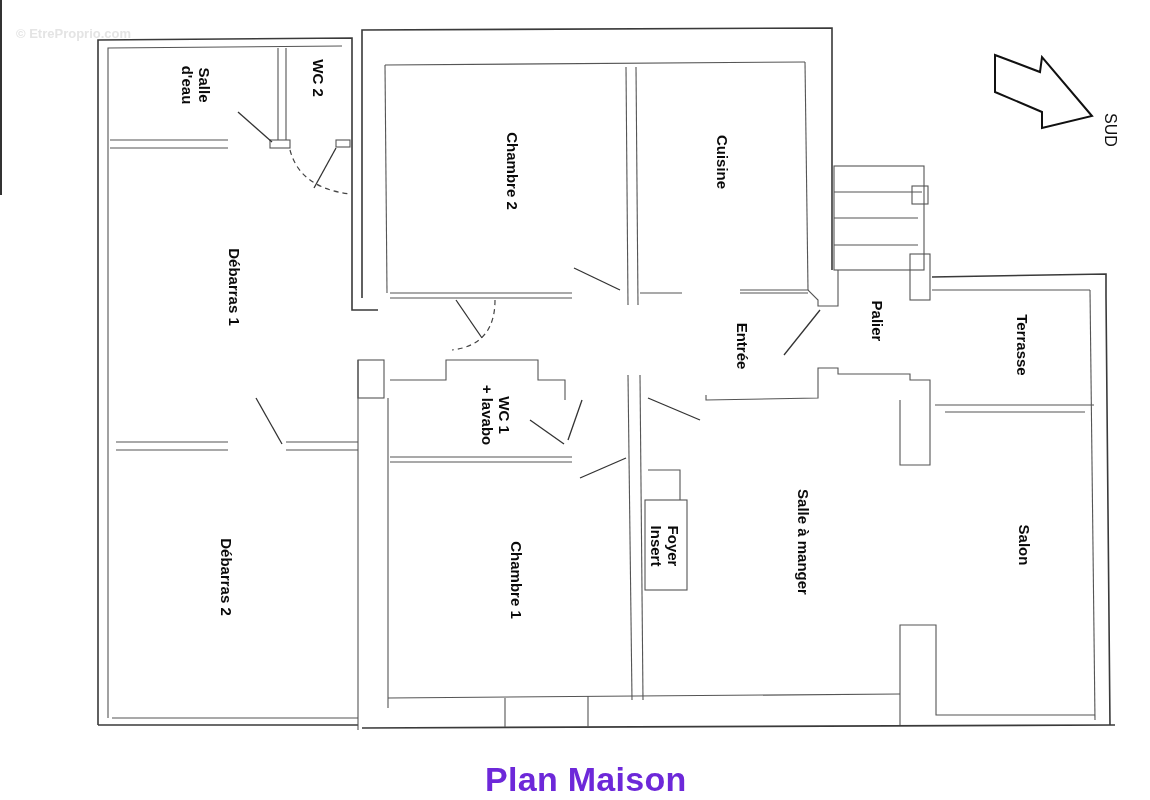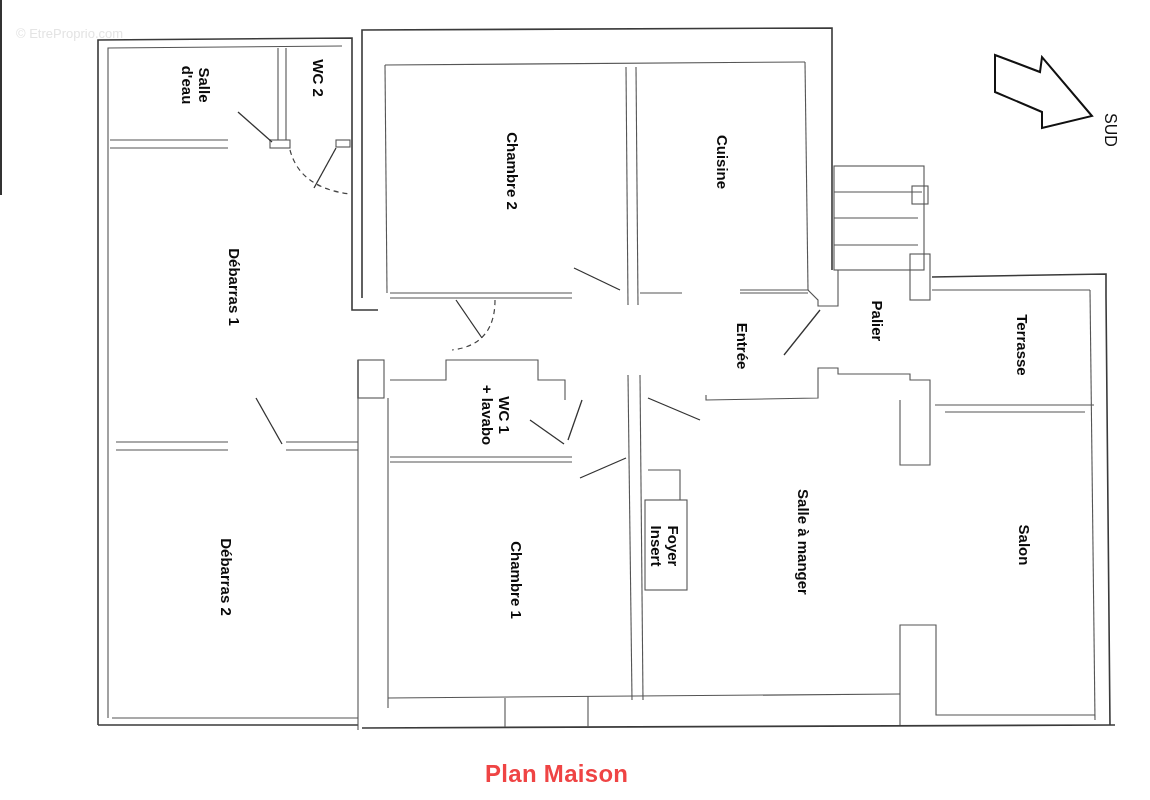--- a/index.html
+++ b/index.html
@@ -4,22 +4,22 @@
 <style>
   html, body { margin: 0; padding: 0; background: #ffffff; }
   body { width: 1150px; height: 800px; position: relative; overflow: hidden; font-family: "Liberation Sans", sans-serif; }
   #plan { position: absolute; left: 0; top: 0; width: 1150px; height: 800px; }
   .wall { stroke: #3a3a3a; stroke-width: 1.6; fill: none; }
   .wall-thin { stroke: #555; stroke-width: 1.1; fill: none; }
   .door-arc { stroke: #444; stroke-width: 1.2; fill: none; stroke-dasharray: 5 4; }
   .door-leaf { stroke: #333; stroke-width: 1.3; fill: none; }
   .room-label { position: absolute; font-weight: bold; font-size: 15px; color: #0a0a0a; transform-origin: center center; white-space: nowrap; line-height: 17px; text-align: center; }
   .rot90 { transform: translate(-50%, -50%) rotate(90deg); }
-  .title { position: absolute; left: 485px; top: 760px; font-weight: bold; font-size: 24px; color: #ef4444; letter-spacing: 0.3px; }
-  .watermark { position: absolute; left: 16px; top: 26px; font-size: 13px; color: #e4e4e4; }
+  .title { position: absolute; left: 485px; top: 760px; font-weight: bold; font-size: 34px; color: #6d28d9; letter-spacing: 0.3px; }
+  .watermark { position: absolute; left: 16px; top: 26px; font-size: 13px; color: #e4e4e4; font-weight: bold; }
   .sud { position: absolute; left: 1110px; top: 130px; font-size: 16px; color: #111; transform: translate(-50%, -50%) rotate(90deg); }
   .left-edge { position: absolute; left: 0; top: 0; width: 2px; height: 195px; background: #333; }
 </style>
 </head>
 <body>
 
 <div class="left-edge"></div>
 <div class="watermark">© EtreProprio.com</div>
 
 <svg id="plan" viewBox="0 0 1150 800" xmlns="http://www.w3.org/2000/svg">

